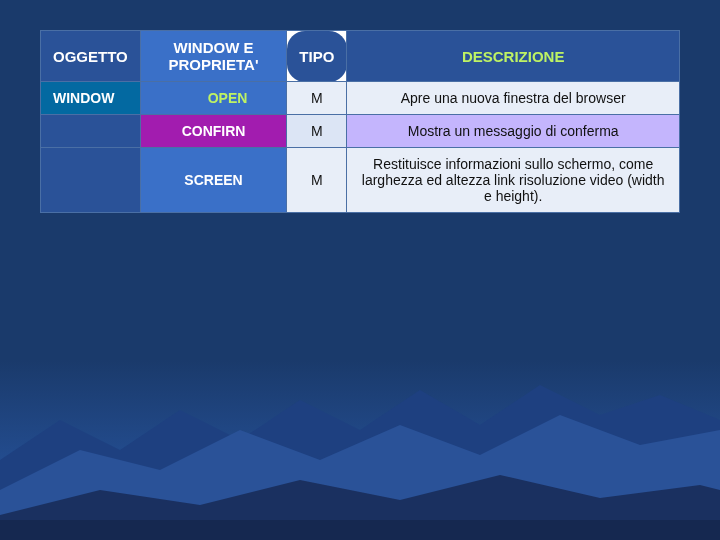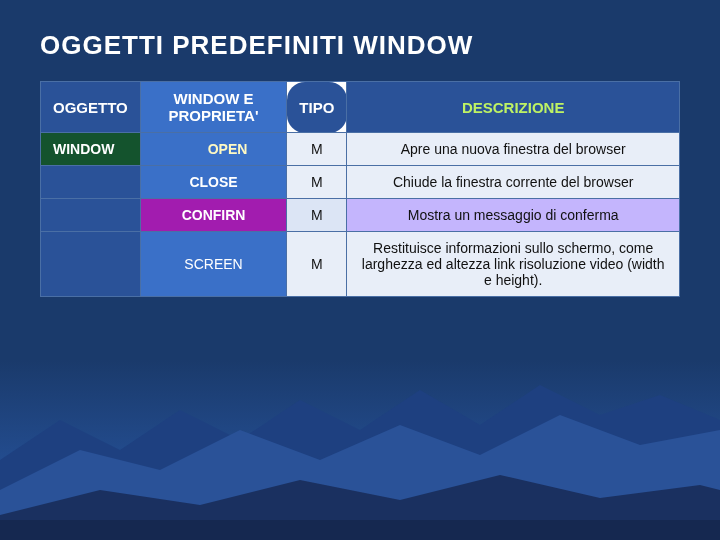--- a/index.html
+++ b/index.html
@@ -77,51 +77,44 @@
   <polygon points="0,180 0,100 60,60 120,90 180,50 240,80 300,40 360,70 420,30 480,65 540,25 600,55 660,35 720,60 720,180" fill="#1e4080"></polygon>
 
   <polygon points="0,180 0,130 80,90 160,110 240,70 320,100 400,65 480,95 560,55 640,85 720,70 720,180" fill="#2a5298"></polygon>
 
   <polygon points="0,180 0,155 100,130 200,145 300,120 400,140 500,115 600,138 700,125 720,130 720,180" fill="#1a3060"></polygon>
 
   <rect x="0" y="160" width="720" height="20" fill="#152850"></rect>
 </svg>
 
 <div class="content">
-  <h1 class="page-title">OGGETTI PREDEFINITI WINDOW</h1>
 
   <table>
     <thead>
       <tr>
         <th style="background-color:#2a5298; color:white;">OGGETTO</th>
         <th style="background-color:#3a70c8; color:white;">WINDOW E PROPRIETA'</th>
         <th style="background-color:#2a5298; color:white;border-radius:18px;">TIPO</th>
         <th style="background-color:#2a5298; color:#bef264;">DESCRIZIONE</th>
       </tr>
     </thead>
     <tbody id="table-body">
     <tr>
-          <td style="background-color: #14532d; color: white; font-weight: bold;">WINDOW</td>
-          <td style="background-color: rgb(58, 112, 200); color: #fef9c3; font-weight: bold; text-align: center; padding-left: 40px;">OPEN</td>
+          <td style="background-color: #0369a1; color: white; font-weight: bold;">WINDOW</td>
+          <td style="background-color: rgb(58, 112, 200); color: #bef264; font-weight: bold; text-align: center; padding-left: 40px;">OPEN</td>
           <td style="background-color: rgb(232, 238, 248); text-align: center;">M</td>
           <td style="background-color: rgb(232, 238, 248); text-align: center;">Apre una nuova finestra del browser</td>
-        </tr>
-        <tr>
-          <td style="background-color: rgb(42, 82, 152); color: white; font-weight: bold;"></td>
-          <td style="background-color: rgb(58, 112, 200); color: white; font-weight: bold; text-align: center;">CLOSE</td>
-          <td style="background-color: rgb(232, 238, 248); text-align: center;">M</td>
-          <td style="background-color: rgb(232, 238, 248); text-align: center;">Chiude la finestra corrente del browser</td>
         </tr>
         <tr>
           <td style="background-color: rgb(42, 82, 152); color: white; font-weight: bold;"></td>
           <td style="background-color: #a21caf; color: white; font-weight: bold; text-align: center;">CONFIRN</td>
           <td style="background-color: rgb(220, 229, 245); text-align: center;">M</td>
           <td style="background-color: #c4b5fd; text-align: center;">Mostra un messaggio di conferma</td>
         </tr>
         <tr>
           <td style="background-color: rgb(42, 82, 152); color: white; font-weight: bold;"></td>
-          <td style="background-color: rgb(58, 112, 200); color: white; font-weight: normal; text-align: center;">SCREEN</td>
+          <td style="background-color: rgb(58, 112, 200); color: white; font-weight: bold; text-align: center;">SCREEN</td>
           <td style="background-color: rgb(232, 238, 248); text-align: center;">M</td>
           <td style="background-color: rgb(232, 238, 248); text-align: center;">Restituisce informazioni sullo schermo, come larghezza ed altezza link risoluzione video (width e height).</td>
         </tr>
       </tbody>
   </table>
 </div>
 
 </body></html>

